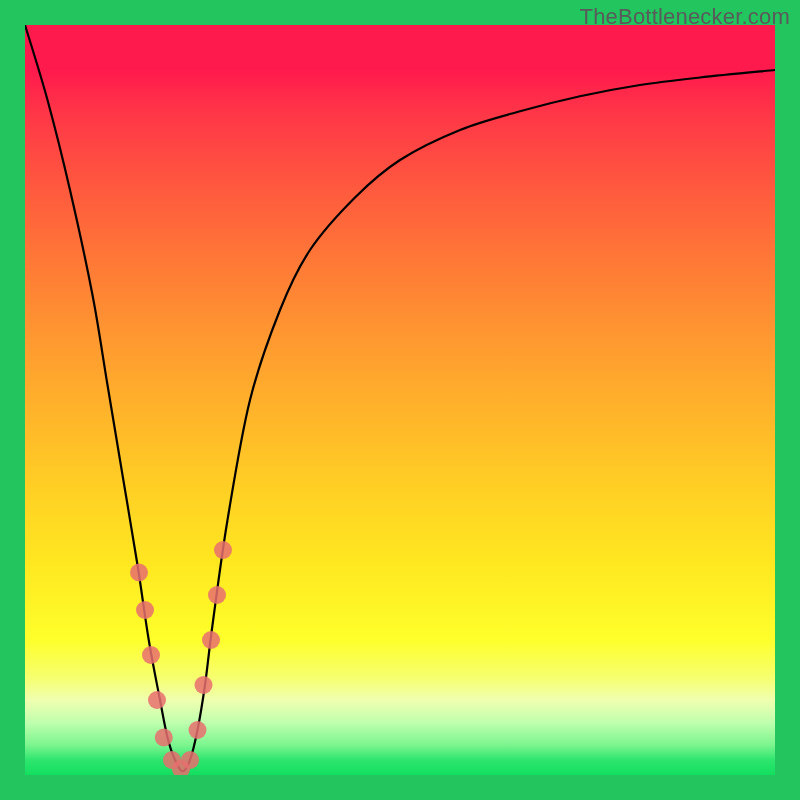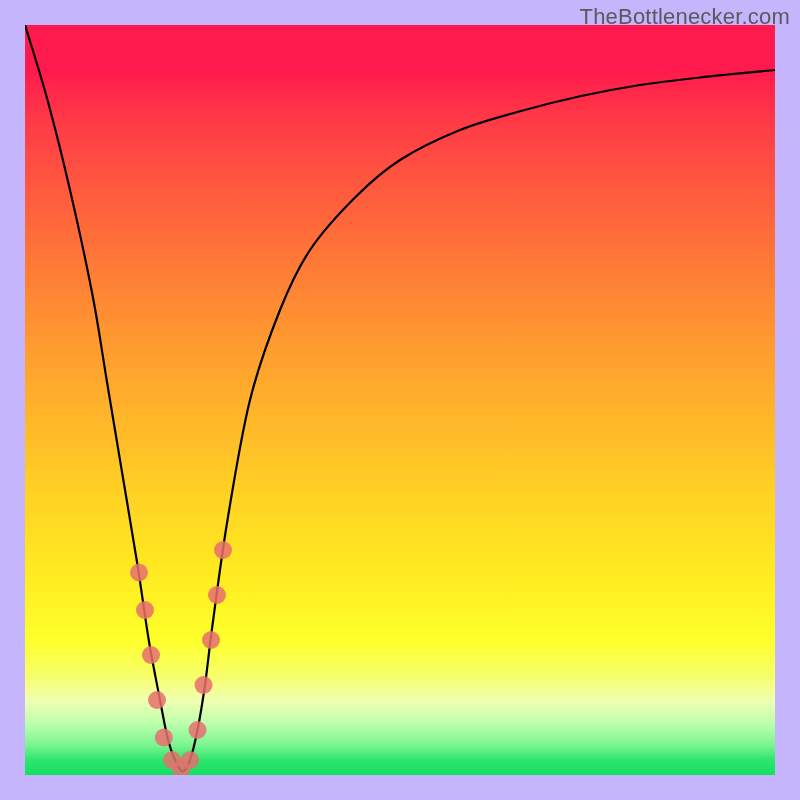--- a/index.html
+++ b/index.html
@@ -8,21 +8,21 @@
     width: 800px;
     height: 800px;
     overflow: hidden;
     background: #000;
     font-family: Arial, Helvetica, sans-serif;
   }
   .frame {
     position: relative;
     width: 800px;
     height: 800px;
-    background: #c4b5fd;
+    background: #22c55e;
   }
   .plot-area {
     position: absolute;
     left: 25px;
     top: 25px;
     width: 750px;
     height: 750px;
     background: linear-gradient(to bottom,
       #ff1a4d 0%,
       #ff1a4d 6%,

